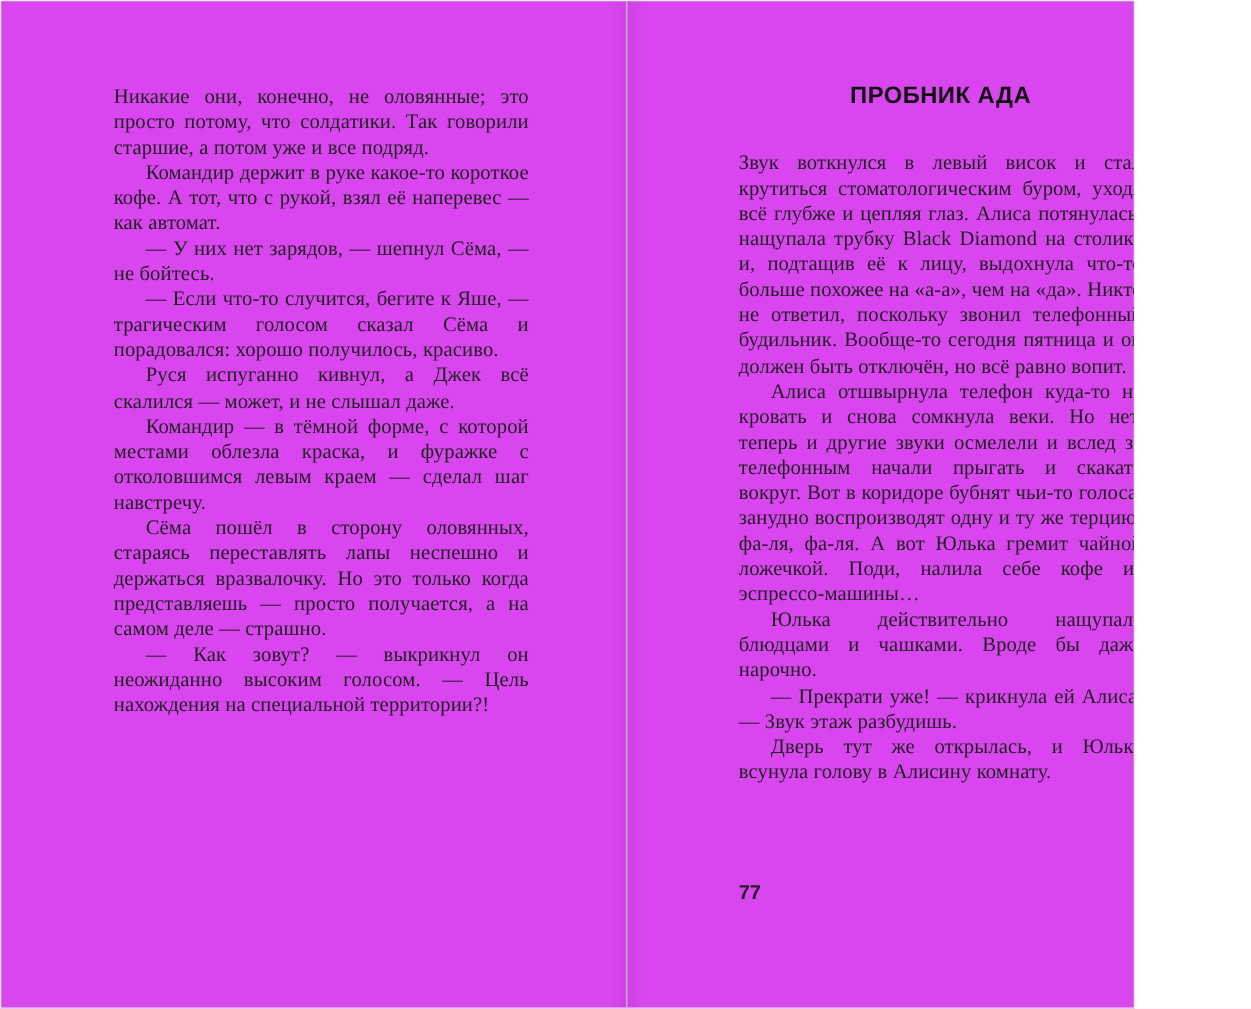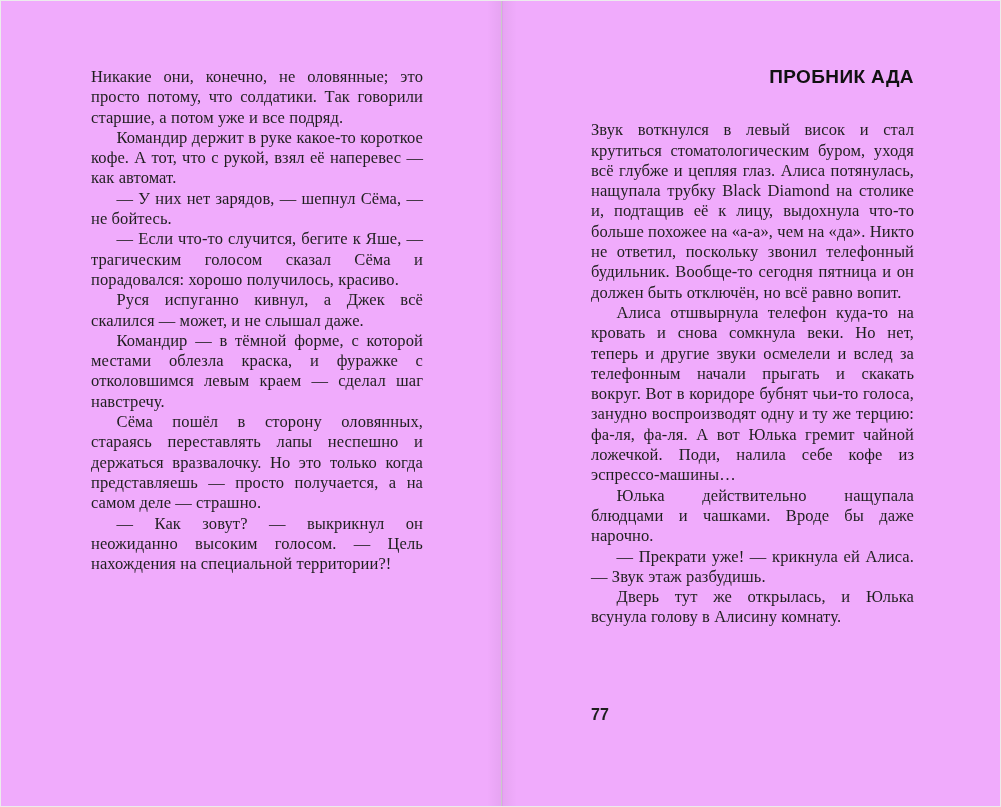--- a/index.html
+++ b/index.html
@@ -2,23 +2,23 @@
 <html lang="ru"><head>
 <meta charset="utf-8">
 <style>
   html, body {
     margin: 0;
     padding: 0;
     background: #ffffff;
   }
   .spread {
     position: relative;
-    width: 1001px;
+    width: 908px;
     height: 807px;
-    background: #f0abfc;
+    background: #d946ef;
     box-sizing: border-box;
     border: 1px solid #ececec;
     overflow: hidden;
     font-family: "Liberation Serif", "DejaVu Serif", serif;
     color: #1f1f1f;
   }
   .gutter-shade {
     position: absolute;
     top: 0;
     bottom: 0;
@@ -75,21 +75,21 @@
   .text-column p:first-of-type {
     text-indent: 0;
   }
   .chapter-title {
     font-family: "Liberation Sans", "DejaVu Sans", sans-serif;
     font-weight: bold;
     font-size: 19px;
     letter-spacing: 0.4px;
     color: #111111;
     margin: 0 0 33px 0;
-    text-align: right;
+    text-align: center;
     text-indent: 0;
   }
   .page-number {
     position: absolute;
     left: 89px;
     top: 705px;
     width: 323px;
     font-family: "Liberation Sans", "DejaVu Sans", sans-serif;
     font-weight: bold;
     font-size: 16px;

